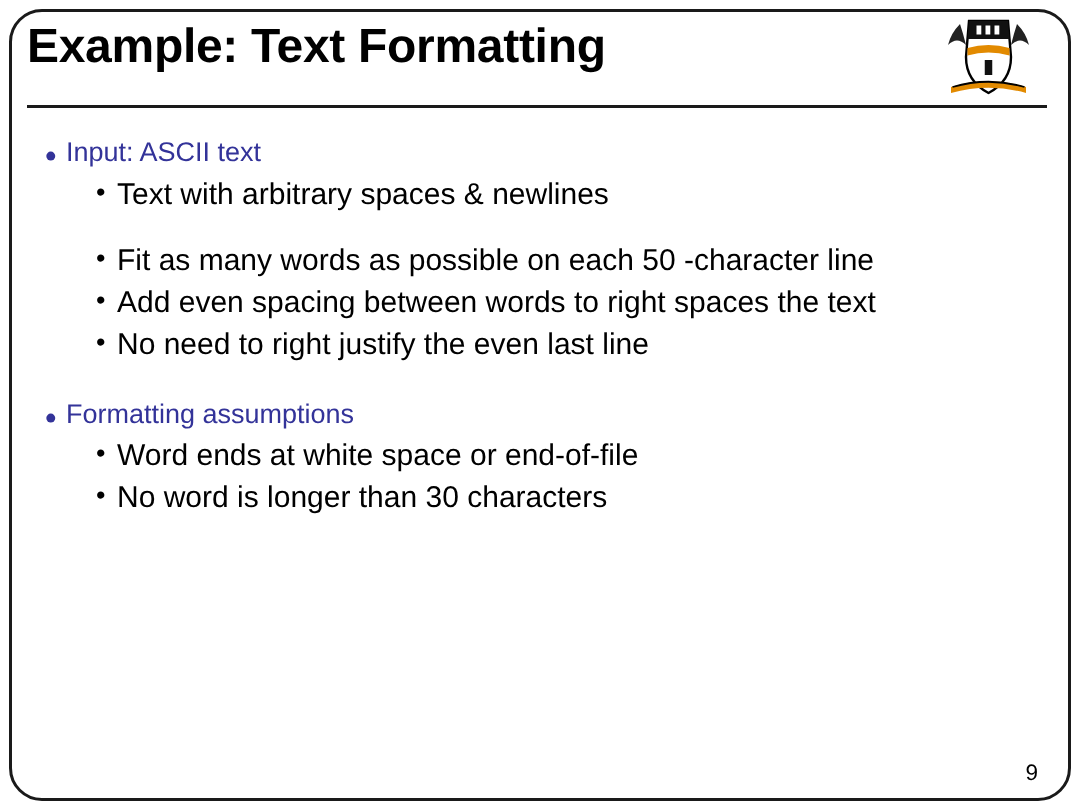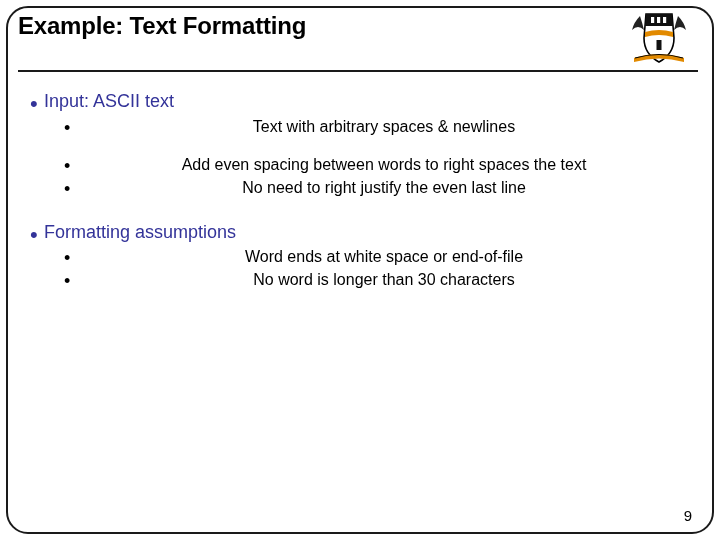--- a/index.html
+++ b/index.html
@@ -26,21 +26,21 @@
     left: 18px;
     right: 22px;
     height: 62px;
     border-bottom: 2px solid #1a1a1a;
     display: flex;
     align-items: flex-start;
     justify-content: space-between;
     padding-top: 2px;
   }
   .title-text {
-    font-size: 24px;
+    font-size: 32px;
     font-weight: bold;
     color: #000;
     letter-spacing: -0.2px;
   }
   .logo {
     width: 78px;
     height: 56px;
     margin-top: -2px;
   }
   .content {
@@ -61,28 +61,27 @@
   }
   .lvl1::before {
     content: "•";
     position: absolute;
     left: 0;
     top: 0;
     color: #333399;
     font-size: 22px;
   }
   .lvl2 {
-    font-size: 16px;
+    font-size: 20px;
     color: #000;
     margin-left: 34px;
     padding-left: 14px;
     position: relative;
     line-height: 1.3;
     margin-bottom: 2px;
-    text-align: center;
   }
   .lvl2::before {
     content: "•";
     position: absolute;
     left: 0;
     top: 0;
     color: #000;
     font-size: 18px;
   }
   .section-gap { height: 16px; }
@@ -118,20 +117,21 @@
   </div>
 </div>
 
 <div class="content">
 
   <div class="lvl1">Input: ASCII text</div>
   <div class="lvl2">Text with arbitrary spaces &amp; newlines</div>
 
   <div class="section-gap"></div>
 
+  <div class="lvl2">Fit as many words as possible on each 50 -character line</div>
   <div class="lvl2">Add even spacing between words to right spaces the text</div>
   <div class="lvl2">No need to right justify the even last line</div>
 
   <div class="section-gap"></div>
 
   <div class="lvl1">Formatting assumptions</div>
   <div class="lvl2">Word ends at white space or end-of-file</div>
   <div class="lvl2">No word is longer than 30 characters</div>
 
 </div>

